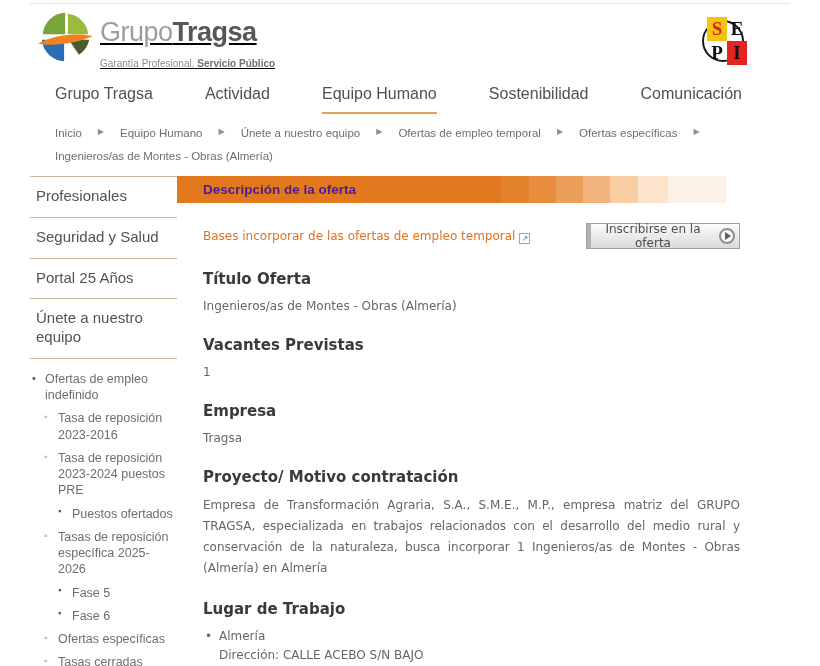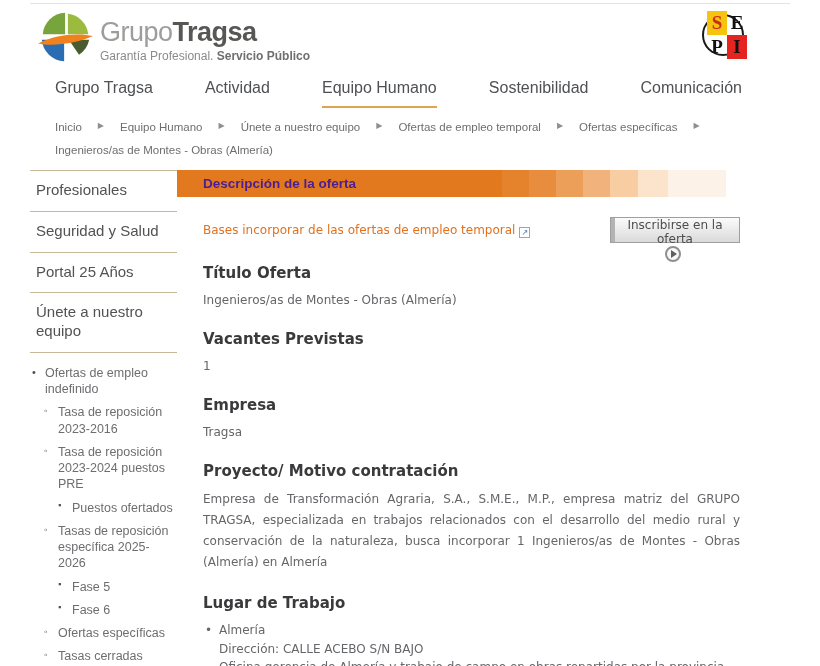--- a/index.html
+++ b/index.html
@@ -1,28 +1,28 @@
 <!DOCTYPE html>
 <html><head>
 <meta charset="utf-8">
 <style>
   * { margin:0; padding:0; box-sizing:border-box; }
   body { background:#fff; font-family:"Liberation Sans", sans-serif; }
   .page { position:relative; width:820px; height:666px; background:#fff; overflow:hidden; }
   .topline { border-top:1px solid #e4e4e4; margin:3px 30px 0 30px; }
 
   
-  .header { display:flex; justify-content:space-between; align-items:flex-end; padding:7px 70px 0 38px; }
+  .header { display:flex; justify-content:space-between; align-items:flex-end; padding:7px 70px 0 38px;text-decoration:underline; }
   .brand { display:flex; align-items:flex-start; }
   .brand-mark { width:56px; height:52px; margin-right:6px; }
   .brand-text { padding-top:6px; }
   .brand-name { font-size:27px; letter-spacing:-0.5px; }
   .brand-name .light { color:#9d9d9c; }
   .brand-name .bold { color:#575756; font-weight:700; }
-  .brand-tagline { font-size:12px; color:#8a8a89; margin-top:1px; }
+  .brand-tagline { font-size:10px; color:#8a8a89; margin-top:10px; }
   .brand-tagline .bold { font-weight:700; color:#6f6f6e; }
 
   
   .sepi { position:relative; width:48px; height:52px; }
   .sepi-circle { position:absolute; left:0; top:3px; width:42px; height:42px; border:2px solid #1a1a1a; border-radius:50%; }
   .sepi-grid { position:absolute; left:5px; top:0; display:grid; grid-template-columns:20px 20px; grid-template-rows:24px 24px; }
   .sepi-cell { font-family:"Liberation Serif", serif; font-weight:700; font-size:19px; line-height:24px; text-align:center; }
   .sepi-s { background:#f6c40e; color:#cf2a1b; }
   .sepi-e { color:#111; }
   .sepi-p { color:#111; }
@@ -55,21 +55,21 @@
   .lvl3 { padding-left:42px; } .lvl3 .blt { left:28px; font-size:9px; }
 
   
   .band { display:flex; height:27px; }
   .band-title-seg { flex:1; background:#e2791f; color:#4c1d95; font-weight:700; font-size:13.5px; line-height:27px; padding-left:26px; }
   .band-seg { flex:none; height:27px; }
 
   .offer-top { display:flex; justify-content:space-between; align-items:center; margin-top:20px; padding-left:26px; }
   .bases-link { font-size:12px; color:#e2711d; font-family:"DejaVu Sans", sans-serif; cursor:pointer; }
   .ext-icon { display:inline-block; width:11px; height:11px; border:1px solid #8fa8c8; font-size:8px; line-height:10px; text-align:center; color:#4f7cae; margin-left:4px; vertical-align:-1px; }
-  .apply-btn { display:flex; align-items:center; width:130px; height:26px; border:1px solid #9f9f9f; background:linear-gradient(180deg,#fbfbfb,#dadada); box-shadow:inset 4px 0 0 #b3b3b3; cursor:pointer;flex-direction:column; }
+  .apply-btn { display:flex; align-items:center; width:154px; height:26px; border:1px solid #9f9f9f; background:linear-gradient(180deg,#fbfbfb,#dadada); box-shadow:inset 4px 0 0 #b3b3b3; cursor:pointer; }
   .apply-btn span.lbl { flex:1; text-align:center; font-size:12px; color:#4d4d4d; font-family:"DejaVu Sans", sans-serif; }
   .btn-circle { flex:none; width:16px; height:16px; border:2px solid #8f8f8f; border-radius:50%; background:#f8f8f8; margin-right:4px; display:flex; align-items:center; justify-content:center; }
   .btn-circle .tri { width:0; height:0; border-left:6px solid #5f5f5f; border-top:4px solid transparent; border-bottom:4px solid transparent; margin-left:2px; }
 
   .content { padding-left:26px; font-family:"DejaVu Sans", sans-serif; }
   .sec-h { font-size:15px; font-weight:700; color:#3a3a3c; margin-top:21px; margin-bottom:9px; }
   .sec-p { font-size:12px; color:#656669; line-height:1.5; }
   .sec-p.just { text-align:justify; line-height:1.75; }
   .c-list { list-style:none; margin-top:2px; }
   .c-list li { position:relative; padding-left:16px; font-size:12px; color:#656669; line-height:1.55; }

